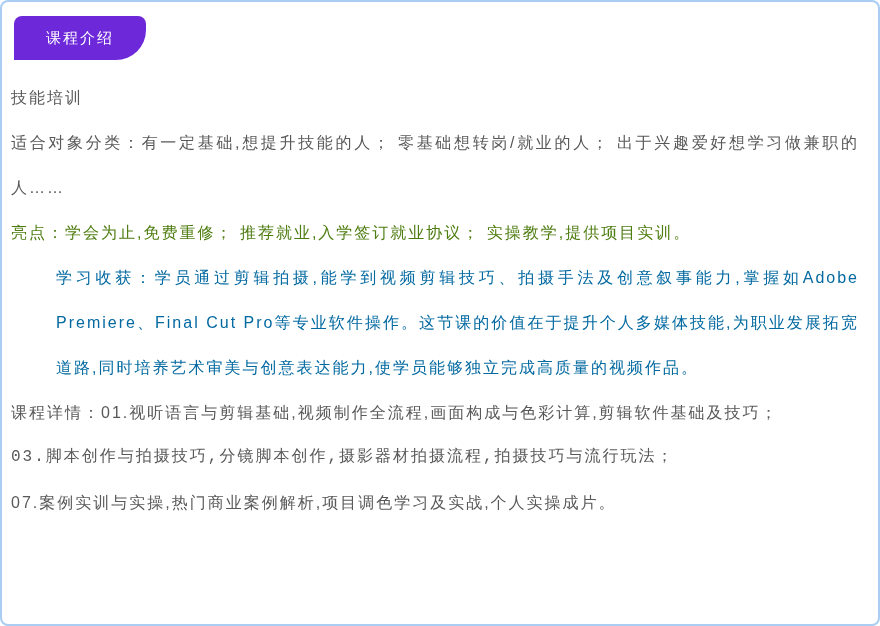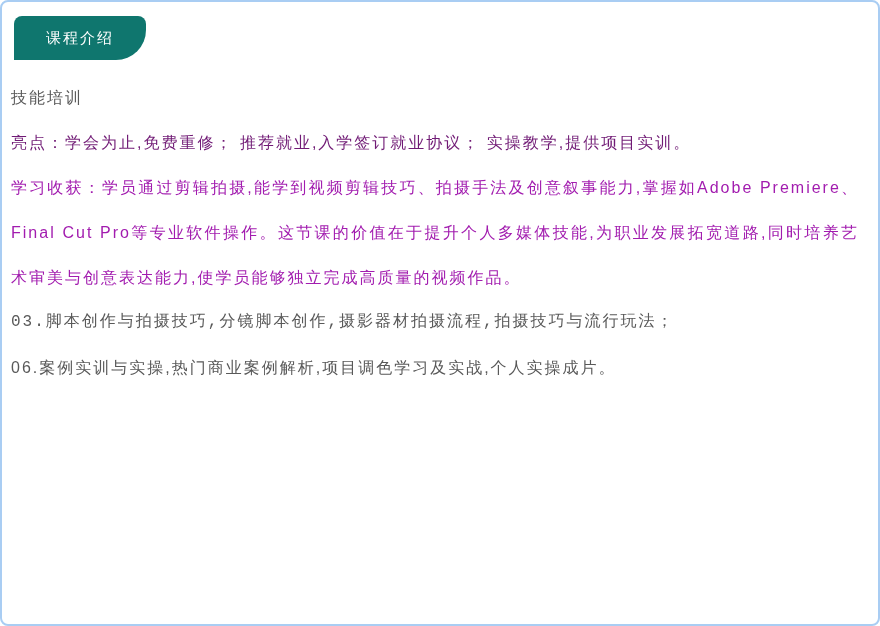--- a/index.html
+++ b/index.html
@@ -50,23 +50,25 @@
     line-height: 45px;
     letter-spacing: 2px;
     color: #595959;
     text-align: justify;
   }
 </style>
 </head>
 <body>
 
 <div class="frame" style="border-color: rgb(169, 205, 243);">
-  <div class="tab" style="background: #0f766e; color: rgb(255, 255, 255);">
+  <div class="tab" style="background: #6d28d9; color: rgb(255, 255, 255);">
     <span>课程介绍</span>
   </div>
   <div class="content">
       <p class="para" style="color: rgb(89, 89, 89);">技能培训</p>
-      <p class="para" style="color: #701a75;">亮点：学会为止,免费重修； 推荐就业,入学签订就业协议； 实操教学,提供项目实训。</p>
-      <p class="para" style="color: #a21caf;">学习收获：学员通过剪辑拍摄,能学到视频剪辑技巧、拍摄手法及创意叙事能力,掌握如Adobe Premiere、Final Cut Pro等专业软件操作。这节课的价值在于提升个人多媒体技能,为职业发展拓宽道路,同时培养艺术审美与创意表达能力,使学员能够独立完成高质量的视频作品。</p>
+      <p class="para" style="color: rgb(89, 89, 89);">适合对象分类：有一定基础,想提升技能的人； 零基础想转岗/就业的人； 出于兴趣爱好想学习做兼职的人……</p>
+      <p class="para" style="color: #4d7c0f;">亮点：学会为止,免费重修； 推荐就业,入学签订就业协议； 实操教学,提供项目实训。</p>
+      <p class="para" style="color: #0369a1; margin-left: 45px;">学习收获：学员通过剪辑拍摄,能学到视频剪辑技巧、拍摄手法及创意叙事能力,掌握如Adobe Premiere、Final Cut Pro等专业软件操作。这节课的价值在于提升个人多媒体技能,为职业发展拓宽道路,同时培养艺术审美与创意表达能力,使学员能够独立完成高质量的视频作品。</p>
+      <p class="para" style="color: rgb(89, 89, 89);">课程详情：01.视听语言与剪辑基础,视频制作全流程,画面构成与色彩计算,剪辑软件基础及技巧；</p>
       <p class="para" style="color: rgb(89, 89, 89); font-family: Liberation Mono, monospace;">03.脚本创作与拍摄技巧,分镜脚本创作,摄影器材拍摄流程,拍摄技巧与流行玩法；</p>
-      <p class="para" style="color: rgb(89, 89, 89);">06.案例实训与实操,热门商业案例解析,项目调色学习及实战,个人实操成片。</p>
+      <p class="para" style="color: rgb(89, 89, 89);">07.案例实训与实操,热门商业案例解析,项目调色学习及实战,个人实操成片。</p>
     </div>
 </div>
 
 </body></html>

